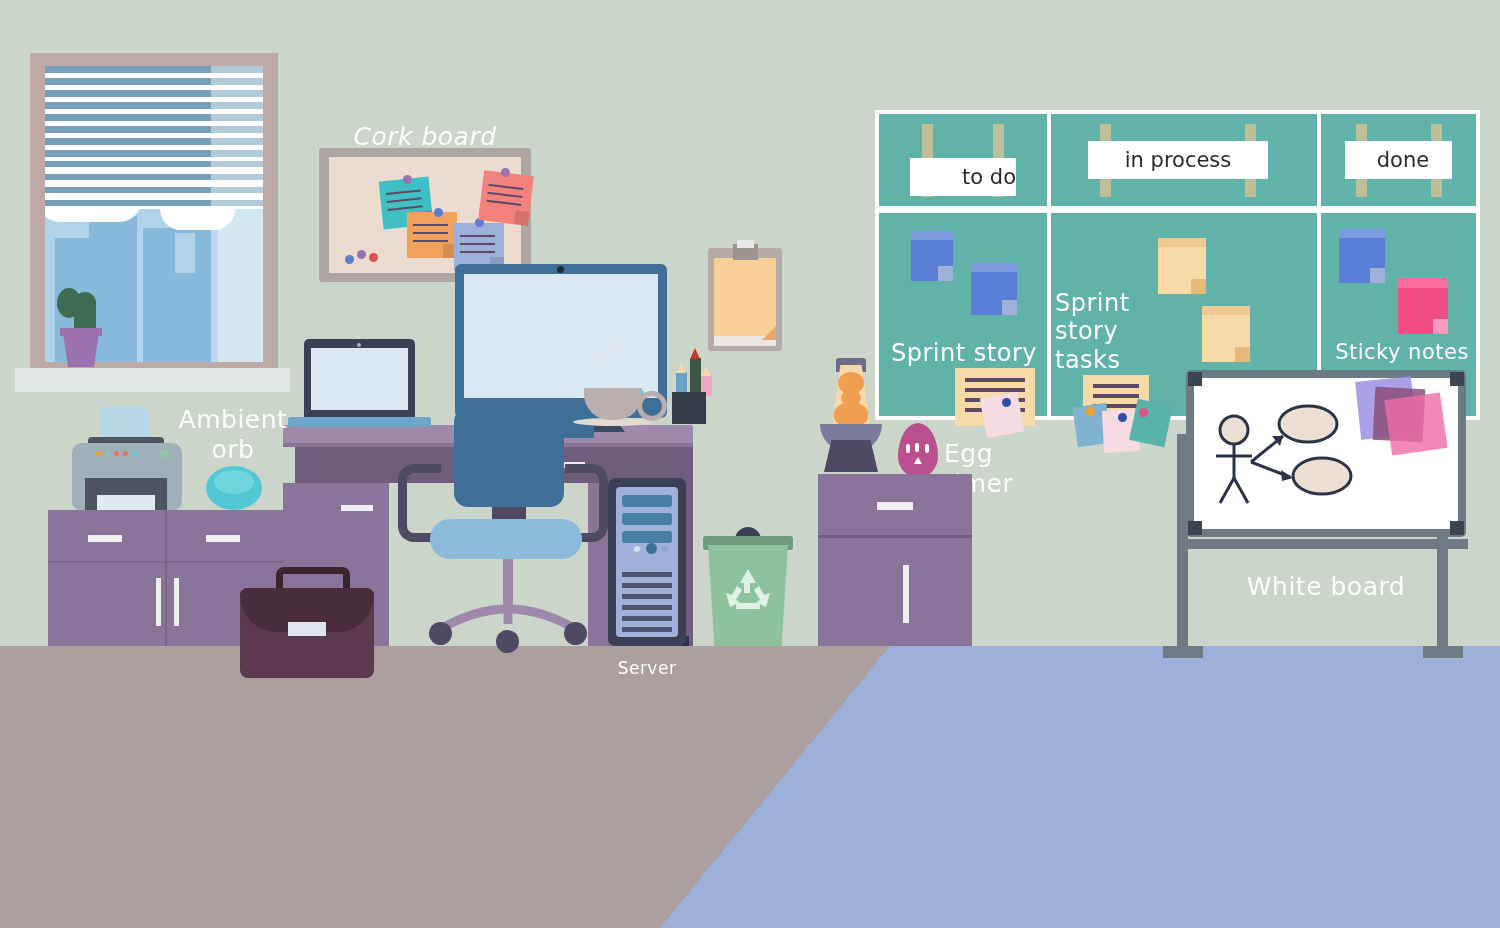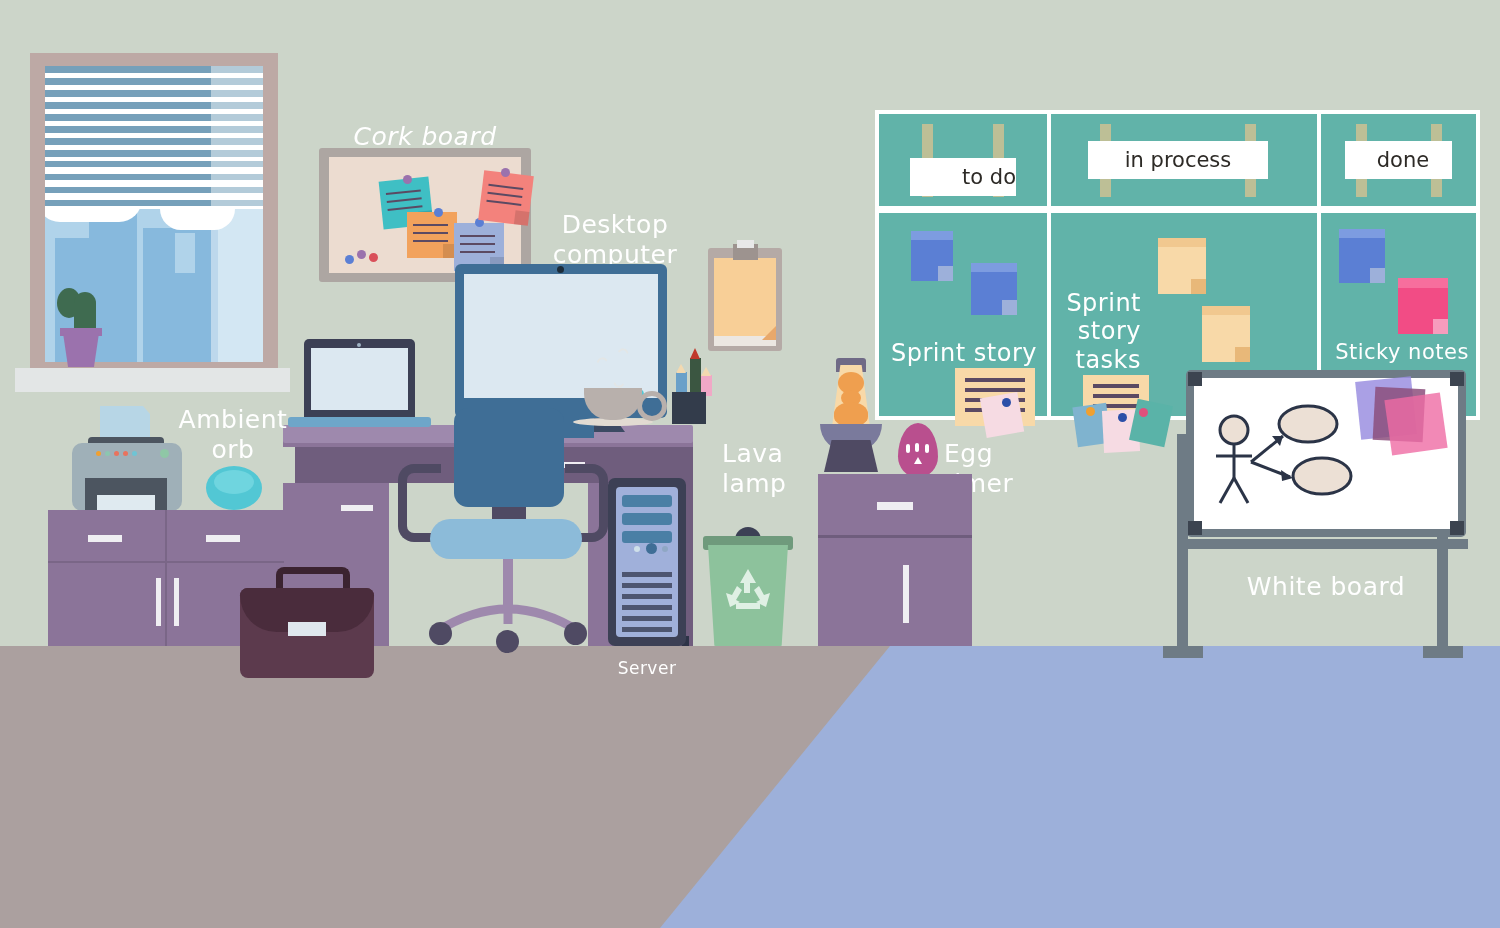--- a/index.html
+++ b/index.html
@@ -309,21 +309,21 @@
     <div class="abs lbl" style="left:8px;top:229px;width:162px;font-size:24px;">Sprint story</div>
     <div class="bignote" style="left:80px;top:258px;width:80px;height:48px;padding-top:10px;">
       <i></i>
         <i></i>
         <i></i>
         <i></i>
     </div>
     <div class="stk" style="left:108px;top:285px;width:38px;height:40px;background:#f6dbe3;transform:rotate(-10deg);"></div>
     <div class="pin" style="left:127px;top:288px;background:#2b4fa8;"></div>
 
-    <div class="abs lbl" style="left:180px;top:179px;width:86px;font-size:24px;text-align:right;">Sprint
+    <div class="abs lbl" style="left:180px;top:179px;width:86px;font-size:24px;text-align:left;">Sprint
 story
 tasks</div>
     <div class="stk" style="left:283px;top:128px;width:48px;height:56px;background:#f8d9a8;">
       <div style="position:absolute;left:0;top:0;right:0;height:9px;background:#f1c88f;"></div>
       <div class="fold" style="background:#e8b879;"></div>
     </div>
     <div class="stk" style="left:327px;top:196px;width:48px;height:56px;background:#f8d9a8;">
       <div style="position:absolute;left:0;top:0;right:0;height:9px;background:#f1c88f;"></div>
       <div class="fold" style="background:#e8b879;"></div>
     </div>
@@ -358,22 +358,20 @@
   <div class="abs" id="desk-drawer"></div>
   <div class="abs" id="desk-drawer-handle"></div>
   <div class="abs" id="desk-top-edge"></div>
   <div class="abs" id="desk-top"></div>
 
   <div class="abs" id="lap-body"></div>
   <div class="abs" id="lap-screen"></div>
   <div class="abs" id="lap-cam"></div>
   <div class="abs" id="lap-base"></div>
 
-  <div class="abs lbl" style="left:520px;top:210px;width:190px;font-size:25px;">Desktop
-computer</div>
   <div class="abs" id="mon-foot"></div>
   <div class="abs" id="mon-neck"></div>
   <div class="abs" id="mon-body"></div>
   <div class="abs" id="mon-screen"></div>
   <div class="abs" id="mon-cam"></div>
 
   <div class="abs steam" id="steam1"></div>
   <div class="abs steam" id="steam2"></div>
   <div class="abs" style="left:630px;top:388px;width:14px;height:12px;border-radius:50%;background:#52c7d4;"></div>
   <div class="abs" id="saucer"></div>
@@ -461,21 +459,20 @@
   <div class="abs" id="cab-h1"></div>
   <div class="abs" id="cab-h2"></div>
   <div class="abs" id="cab-d1"></div>
   <div class="abs" id="cab-d2"></div>
 
   <div class="abs" id="bc-handle"></div>
   <div class="abs" id="bc-body"></div>
   <div class="abs" id="bc-flap"></div>
   <div class="abs" id="bc-lock"></div>
 
-  <div class="abs lbl" style="left:722px;top:439px;width:122px;font-size:25px;text-align:left;">Lava lamp</div>
   <div class="abs" id="ll-cap"></div>
   <div class="abs" id="ll-glass"></div>
   <div class="abs" id="ll-blob1"></div>
   <div class="abs" id="ll-blob2"></div>
   <div class="abs" id="ll-blob3"></div>
   <div class="abs" id="ll-bowl"></div>
   <div class="abs" id="ll-base"></div>
 
   <div class="abs" id="egg"></div>
   <div class="abs egg-eye" style="left:906px;top:444px;"></div>

